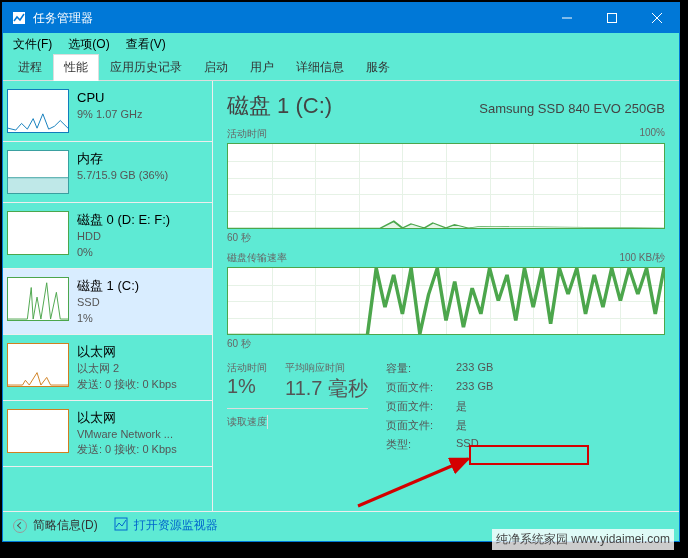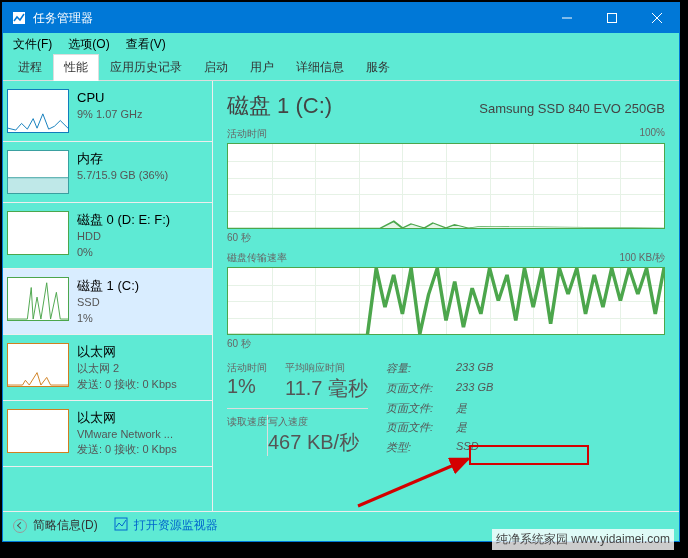--- a/index.html
+++ b/index.html
@@ -34,21 +34,21 @@
 .chart.mid { height: 68px; }
 .chart .grid { position: absolute; inset: 0; }
 .gridv { position: absolute; top: 0; bottom: 0; width: 1px; background: #e6f2e6; }
 .gridh { position: absolute; left: 0; right: 0; height: 1px; background: #e6f2e6; }
 .xlabel { font-size: 10px; color: #666; margin-top: 2px; }
 .stats { display: flex; gap: 18px; margin-top: 10px; flex-wrap: wrap; }
 .statcol { min-width: 110px; }
 .statlbl { font-size: 10px; color: #666; }
 .statval { font-size: 20px; color: #555; }
 .divv { width: 1px; background: #ddd; }
-.kv { display: grid; grid-template-columns: 70px 70px; font-size: 11px; color: #555; row-gap: 4px; font-style: italic; }
+.kv { display: grid; grid-template-columns: 70px 70px; font-size: 11px; color: #555; row-gap: 4px; }
 .footer { height: 28px; border-top: 1px solid #eee; display: flex; align-items: center; padding: 0 10px; font-size: 12px; gap: 6px; color: #333; }
 .footer .link { color: #0066cc; }
 .chev { display: inline-block; width: 14px; height: 14px; border: 1px solid #999; border-radius: 50%; position: relative; }
 .chev::after { content: ""; position: absolute; left: 4px; top: 3px; width: 4px; height: 4px; border-left: 1px solid #555; border-bottom: 1px solid #555; transform: rotate(45deg); }
 .typebox { position: absolute; border: 2px solid #d40000; }
 .arrow { position: absolute; pointer-events: none; }
 .watermark { position: absolute; right: 14px; bottom: 8px; font-size: 12px; color: #444; background: rgba(255,255,255,0.8); padding: 2px 4px; }
 svg.spark { position: absolute; inset: 0; width: 100%; height: 100%; }
 .thumb svg { position: absolute; inset: 0; width: 100%; height: 100%; }
 </style>
@@ -242,24 +242,20 @@
               <div class="statlbl">平均响应时间</div>
               <div class="statval">11.7 毫秒</div>
             </div>
           </div>
           <div style="height:1px;background:#ddd;margin:6px 0;"></div>
           <div style="display:flex; ">
             <div>
               <div class="statlbl">读取速度</div>
             </div>
             <div class="divv"></div>
-            <div>
-              <div class="statlbl">写入速度</div>
-              <div class="statval">467 KB/秒</div>
-            </div>
           </div>
         </div>
 
         <div class="kv">
           <div>容量:</div>
             <div>233 GB</div>
           <div>页面文件:</div>
             <div>233 GB</div>
           <div>页面文件:</div>
             <div>是</div>

